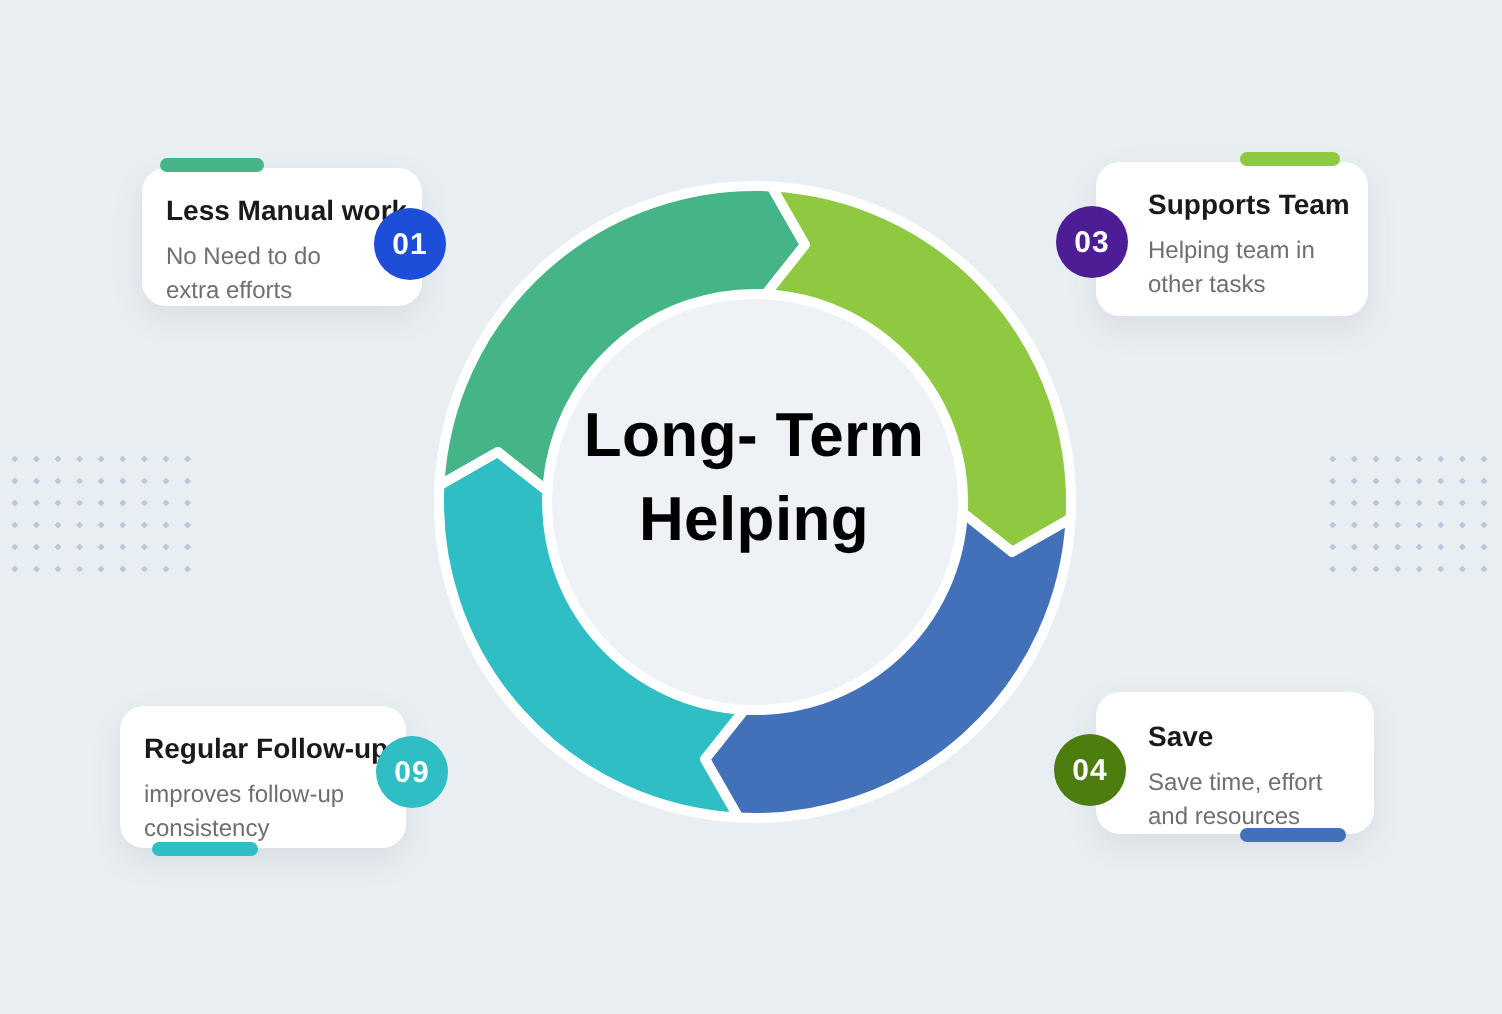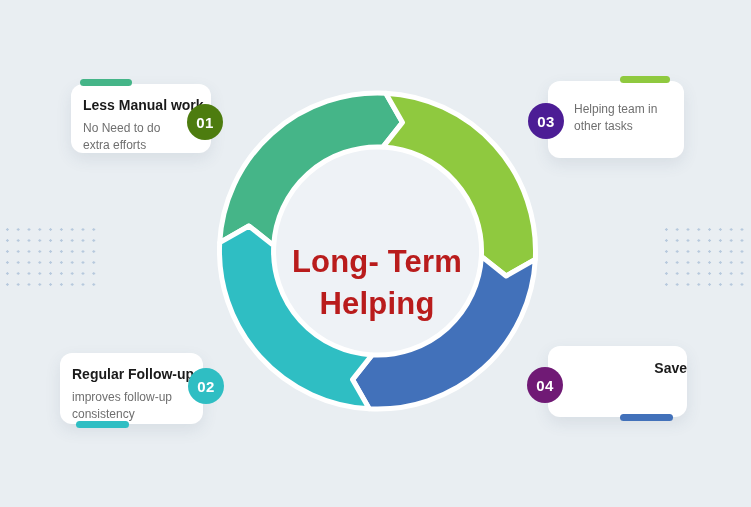--- a/index.html
+++ b/index.html
@@ -15,21 +15,21 @@
     background-size:10.8px 11px;
   }
   .dots-left{left:2px;top:224px;}
   .dots-right{left:661px;top:224px;width:90px;}
   
   #cycle-svg{position:absolute;left:0;top:0;}
   .seg{stroke:#ffffff;stroke-width:5;stroke-linejoin:round;}
   .center-text{
     position:absolute;left:257px;top:197px;width:240px;
     text-align:center;font-weight:700;font-size:31px;line-height:42px;
-    color:#b91c1c;letter-spacing:.2px;margin-top:44px;
+    color:#000000;letter-spacing:.2px;
   }
   .center-text span{display:block;}
   
   .card{
     position:absolute;background:#ffffff;border-radius:12px;
     box-shadow:0 6px 16px rgba(60,80,110,.10);
   }
   .card .bar{position:absolute;height:7px;border-radius:4px;}
   .badge{
     position:absolute;width:36px;height:36px;border-radius:50%;
@@ -55,21 +55,21 @@
   #card-02 .badge{left:128px;top:15px;}
   #card-02 .desc{max-width:106px;}
 
   #card-03{left:548px;top:81px;width:136px;height:77px;}
   #card-03 .inner{padding:13px 0 0 26px;}
   #card-03 .bar{right:14px;top:-5px;width:50px;}
   #card-03 .badge{left:-20px;top:22px;}
   #card-03 .desc{max-width:104px;}
 
   #card-04{left:548px;top:346px;width:139px;height:71px;}
-  #card-04 .inner{padding:14px 0 0 26px;text-align:right;}
+  #card-04 .inner{padding:14px 0 0 26px;}
   #card-04 .bar{right:14px;bottom:-4px;width:53px;}
   #card-04 .badge{left:-21px;top:21px;}
   #card-04 .desc{max-width:108px;}
 </style>
 </head>
 <body>
 
 <div id="stage" style="background-color: rgb(233, 238, 242);">
 
   <div class="dots dots-left"></div>
@@ -87,41 +87,43 @@
     <span>Long- Term</span>
     <span>Helping</span>
   </div>
 
   <div class="card" id="card-01">
     <div class="bar" style="background-color: rgb(69, 181, 136);"></div>
     <div class="inner">
       <p class="title">Less Manual work</p>
       <p class="desc">No Need to do extra efforts</p>
     </div>
-    <div class="badge" style="background-color: #4d7c0f;">01</div>
+    <div class="badge" style="background-color: #1d4ed8;">01</div>
   </div>
 
   <div class="card" id="card-02">
     <div class="bar" style="background-color: rgb(47, 190, 195);"></div>
     <div class="inner">
       <p class="title">Regular Follow-ups</p>
       <p class="desc">improves follow-up consistency</p>
     </div>
-    <div class="badge" style="background-color: rgb(47, 190, 195);">02</div>
+    <div class="badge" style="background-color: rgb(47, 190, 195);">09</div>
   </div>
 
   <div class="card" id="card-03">
     <div class="bar" style="background-color: rgb(143, 201, 63);"></div>
     <div class="inner">
+      <p class="title">Supports Team</p>
       <p class="desc">Helping team in other tasks</p>
     </div>
     <div class="badge" style="background-color: #4c1d95;">03</div>
   </div>
 
   <div class="card" id="card-04">
     <div class="bar" style="background-color: rgb(66, 113, 186);"></div>
     <div class="inner">
       <p class="title">Save</p>
+      <p class="desc">Save time, effort and resources</p>
     </div>
-    <div class="badge" style="background-color: #701a75;">04</div>
+    <div class="badge" style="background-color: #4d7c0f;">04</div>
   </div>
 
 </div>
 
 </body></html>

